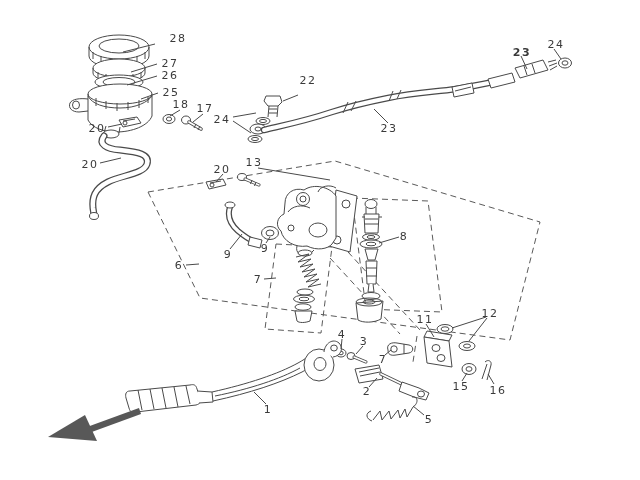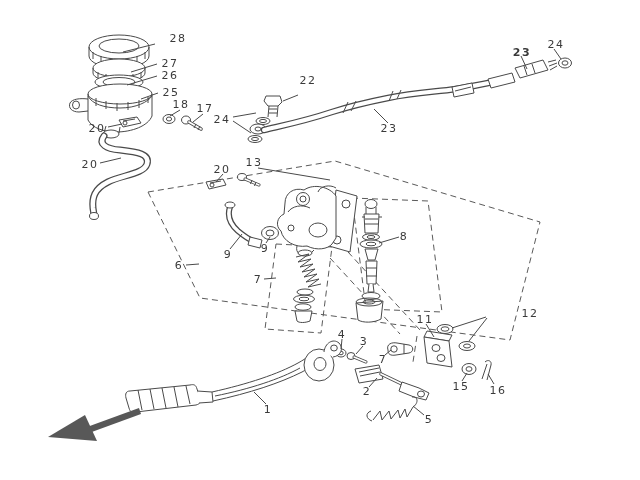--- a/index.html
+++ b/index.html
@@ -311,21 +311,21 @@
       <span class="part-label" style="left: 522px; top: 52px; font-weight: bold;">23</span>
       <span class="part-label" style="left: 556px; top: 44px;">24</span>
       <span class="part-label" style="left: 254px; top: 162px; text-align: center;">13</span>
       <span class="part-label" style="left: 222px; top: 169px;">20</span>
       <span class="part-label" style="left: 228px; top: 254px;">9</span>
       <span class="part-label" style="left: 265px; top: 248px;">9</span>
       <span class="part-label" style="left: 179px; top: 265px;">6</span>
       <span class="part-label" style="left: 258px; top: 279px;">7</span>
       <span class="part-label" style="left: 404px; top: 236px;">8</span>
       <span class="part-label" style="left: 425px; top: 319px;">11</span>
-      <span class="part-label" style="left: 490px; top: 313px; margin-left: 40px;">12</span>
+      <span class="part-label" style="left: 490px; top: 313px;">12</span>
       <span class="part-label" style="left: 342px; top: 334px;">4</span>
       <span class="part-label" style="left: 364px; top: 341px;">3</span>
       <span class="part-label" style="left: 383px; top: 359px;">7</span>
       <span class="part-label" style="left: 367px; top: 391px;">2</span>
       <span class="part-label" style="left: 461px; top: 386px;">15</span>
       <span class="part-label" style="left: 498px; top: 390px;">16</span>
       <span class="part-label" style="left: 429px; top: 419px;">5</span>
       <span class="part-label" style="left: 268px; top: 409px;">1</span>
     </div>
 </div>

